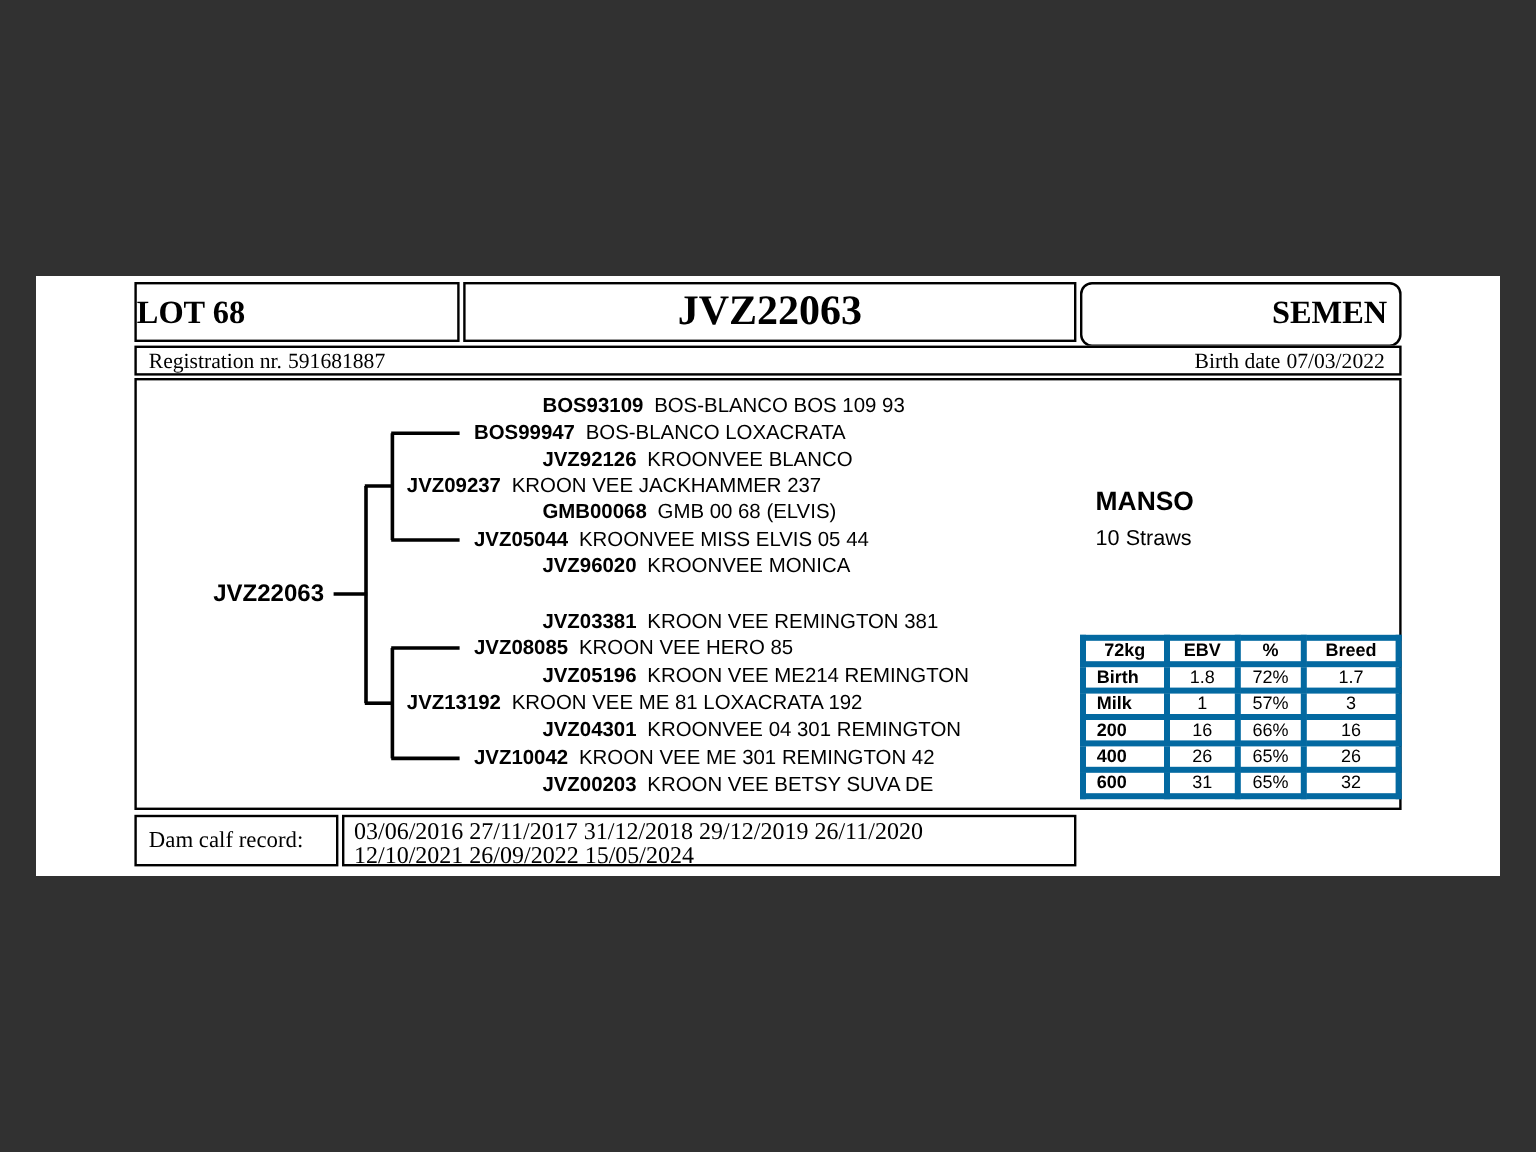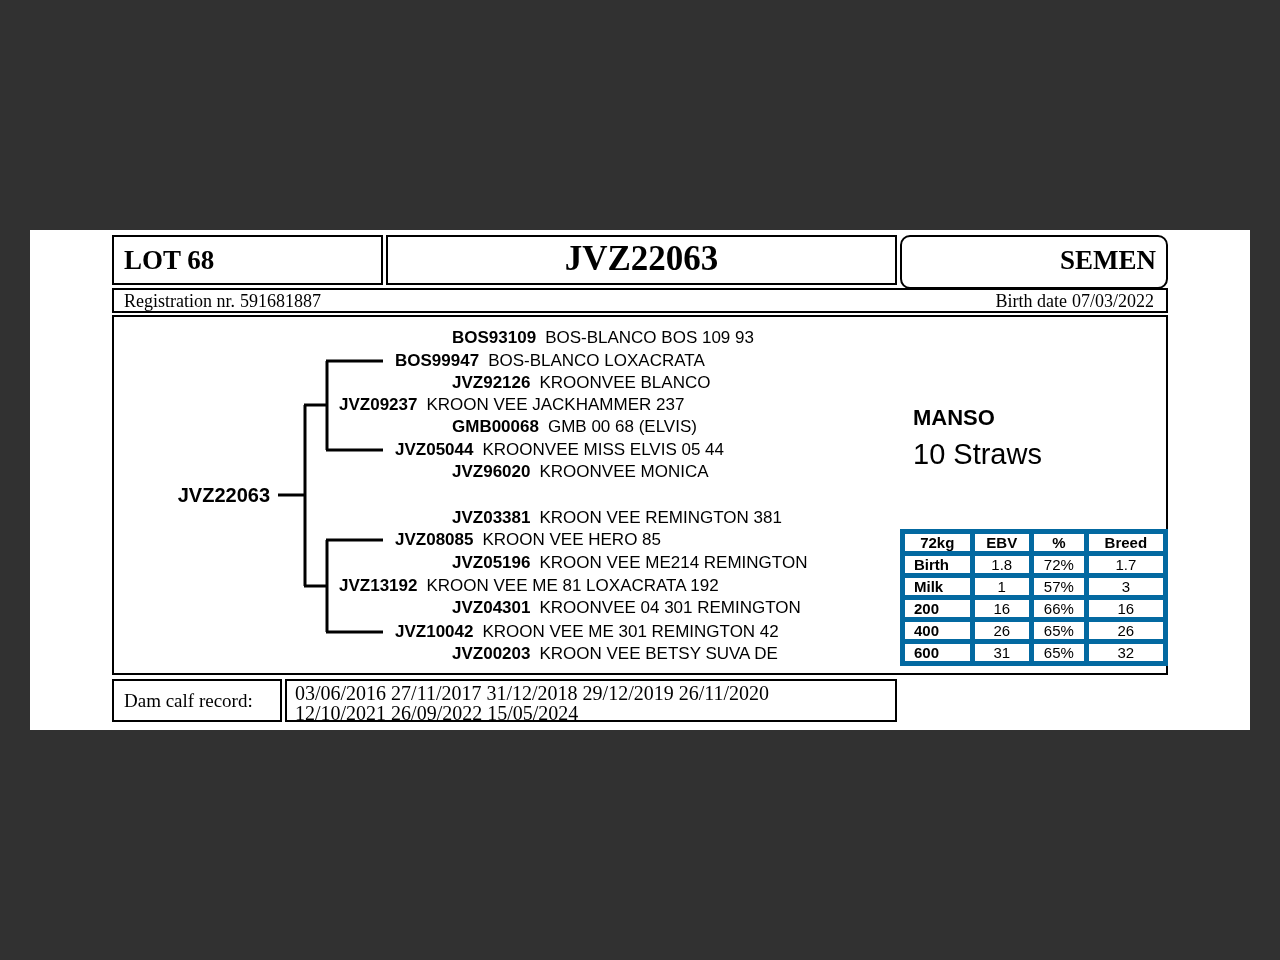--- a/index.html
+++ b/index.html
@@ -17,21 +17,21 @@
     color: #000;
   }
   .cell {
     position: absolute;
     border: 2px solid #000;
     background: #fff;
   }
   .serif { font-family: "Liberation Serif", serif; }
 
   
-  .hdr-lot   { left: 0;   top: 0; width: 271px; height: 50px; font-size: 27px; font-weight: bold; line-height: 46px; padding-left: 10px; }
+  .hdr-lot   { left: 0;   top: 0; width: 271px; height: 50px; font-size: 27px; font-weight: bold; line-height: 46px; }
   .hdr-id    { left: 274px; top: 0; width: 511px; height: 50px; font-size: 35px; font-weight: bold; line-height: 44px; text-align: center; }
   .hdr-cat   { left: 788px; top: 0; width: 268px; height: 54px; font-size: 27px; font-weight: bold; line-height: 46px; text-align: right; padding-right: 10px; border-radius: 10px; }
 
   
   .reg-row { left: 0; top: 53px; width: 1056px; height: 25px; font-size: 18px; line-height: 21px; }
   .reg-left  { position: absolute; left: 10px; top: 1px; }
   .reg-right { position: absolute; right: 12px; top: 1px; }
   .reg-right .val { margin-left: 5px; }
   .reg-left .val { margin-left: 5px; }
 
@@ -44,21 +44,21 @@
   .ped-row { position: absolute; height: 20px; line-height: 20px; font-size: 17px; white-space: nowrap; }
   .ped-id { font-weight: bold; }
   .ped-name { margin-left: 9px; }
 
   .ped-root {
     position: absolute; left: 20px; top: 249px; width: 138px;
     text-align: right; font-size: 20px; font-weight: bold; line-height: 22px;
   }
 
   .breed-name { position: absolute; left: 801px; top: 170px; font-size: 22px; font-weight: bold; }
-  .straws     { position: absolute; left: 801px; top: 203px; font-size: 29px; }
+  .straws     { position: absolute; left: 801px; top: 203px; font-size: 18px; }
 
   
   .ebv-wrap { position: absolute; left: 788px; top: 294px; }
   table.ebv { border-collapse: collapse; border: 2px solid #000; }
   table.ebv th, table.ebv td {
     border: 5px solid #0369a1;
     height: 22px; font-size: 15px;
     text-align: center; vertical-align: middle;
     padding: 0 2px;
   }

